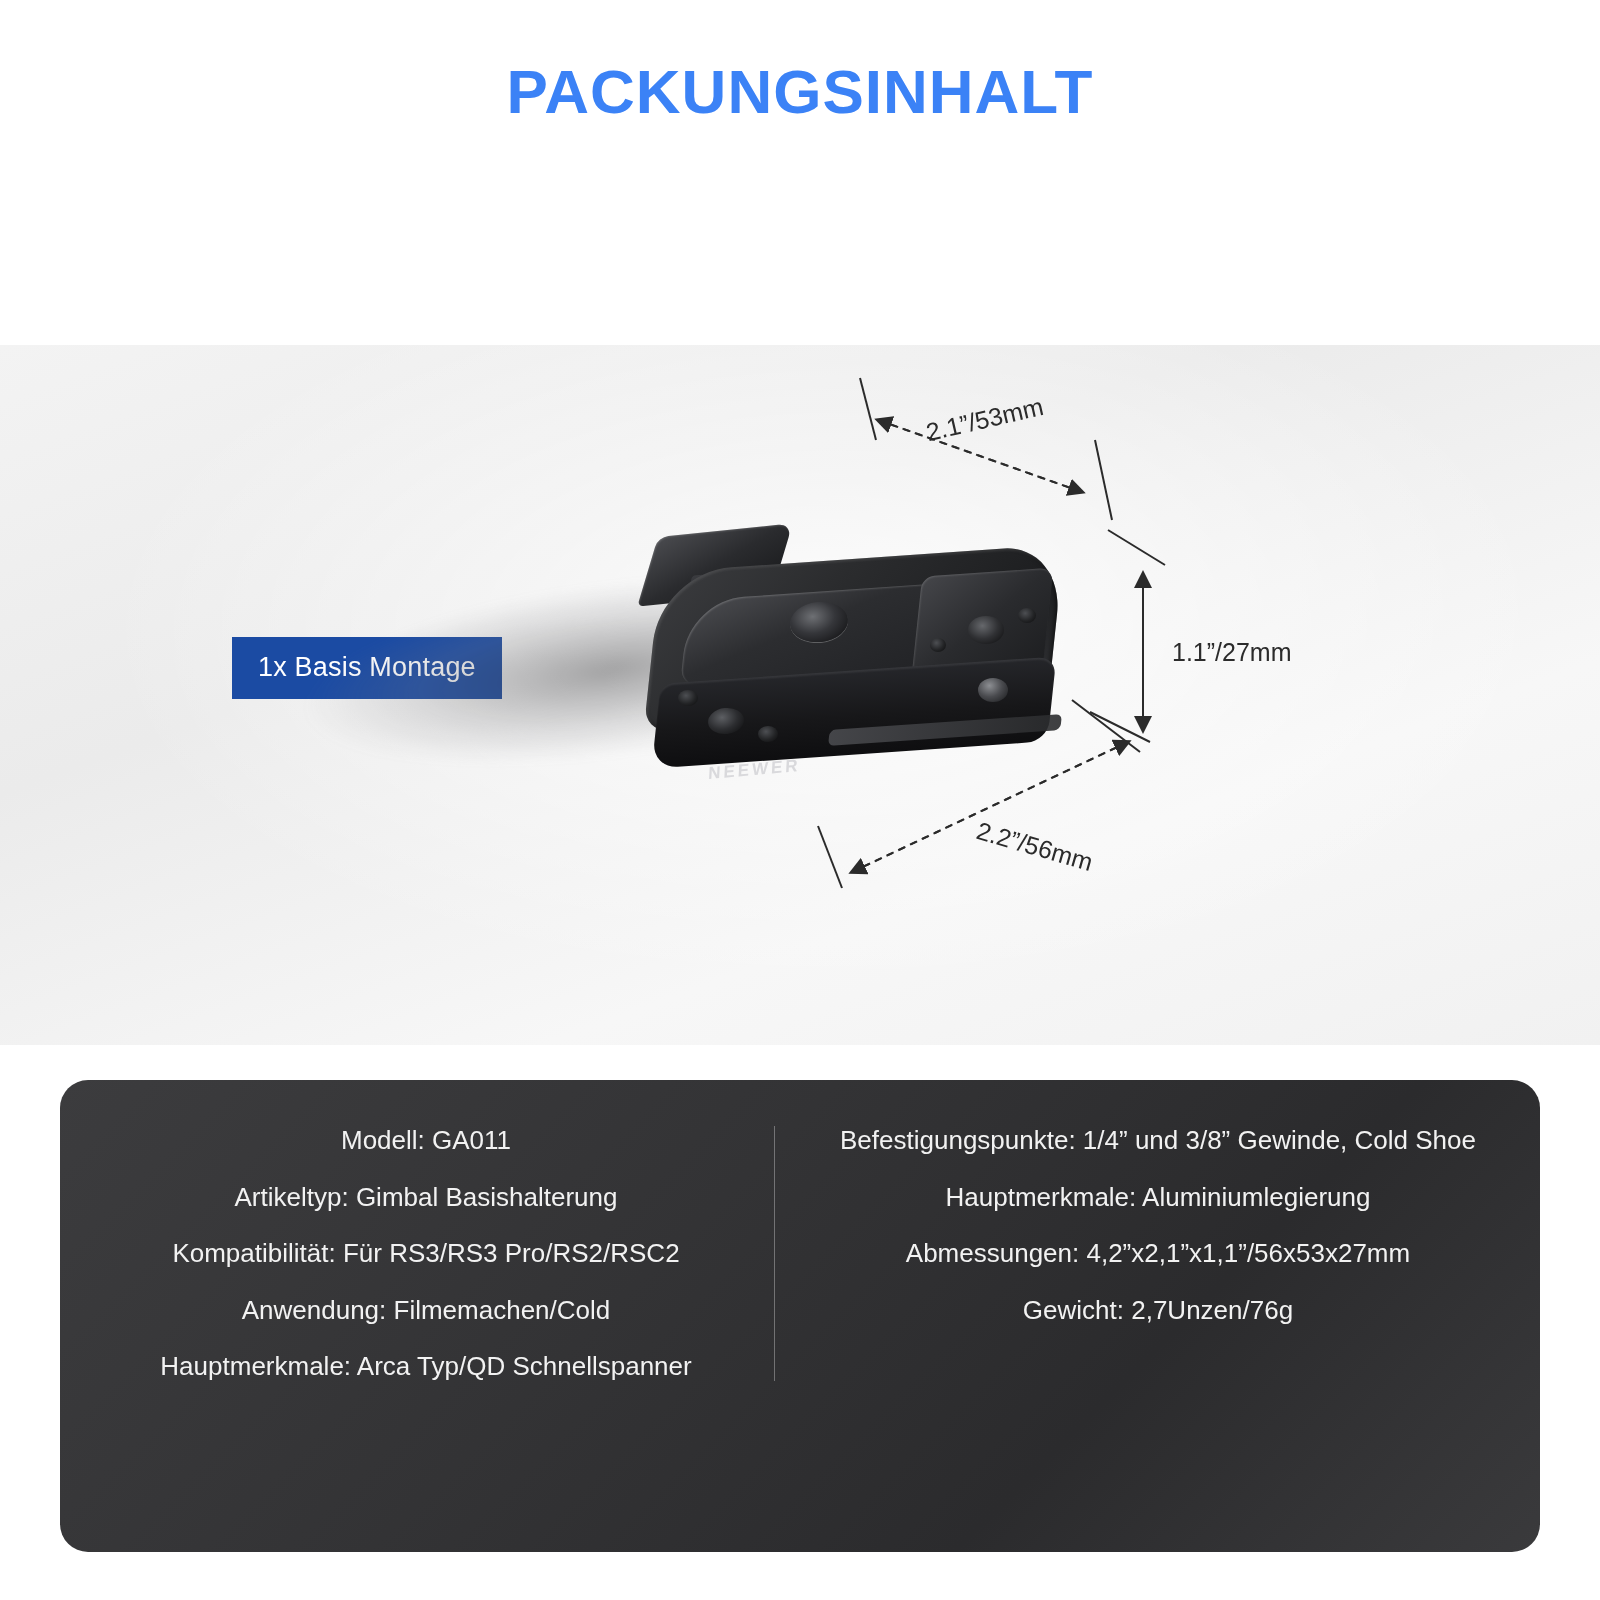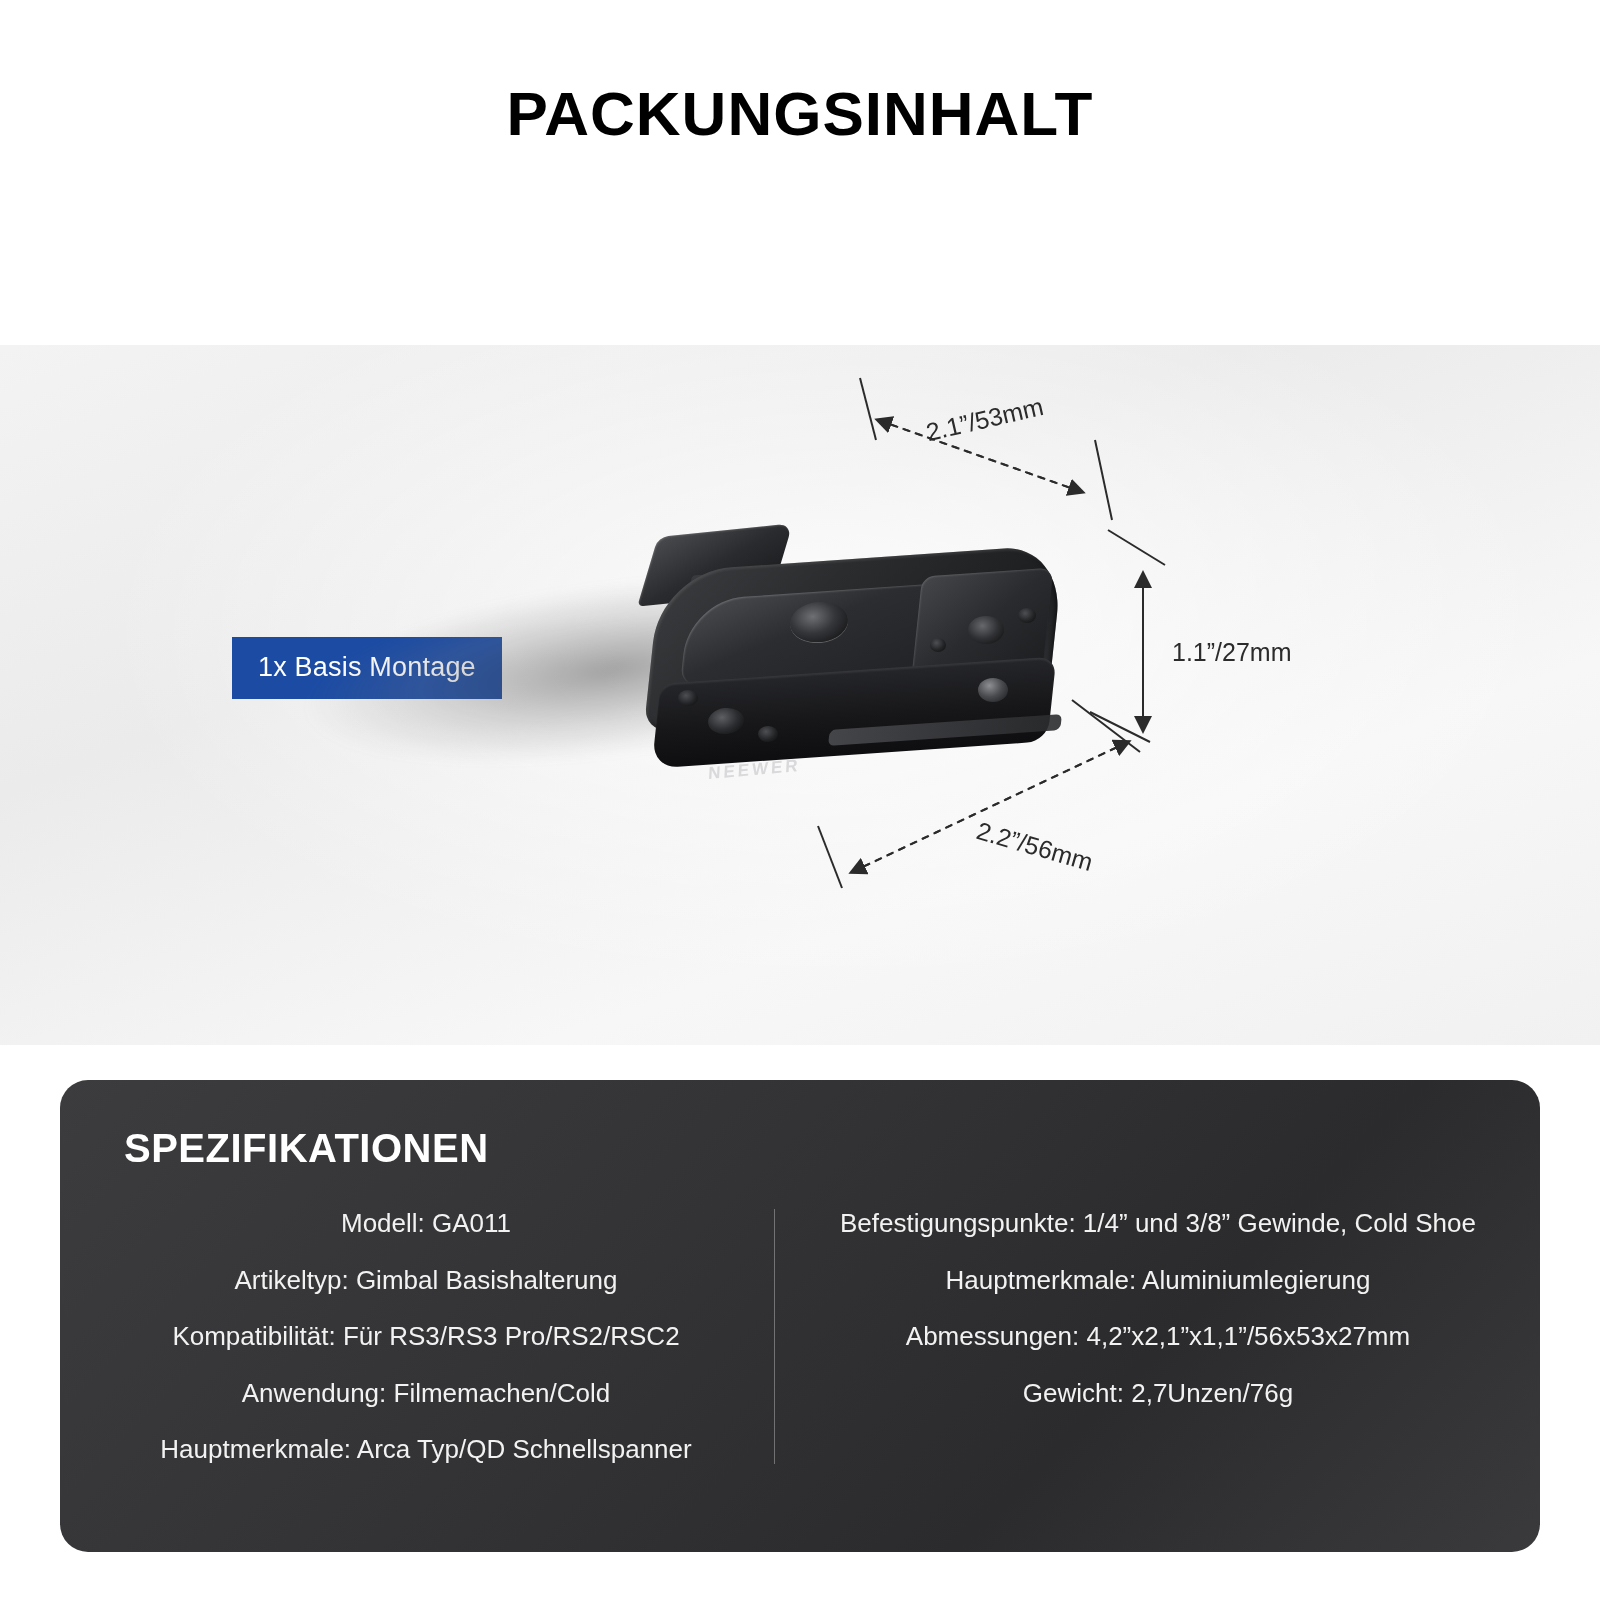--- a/index.html
+++ b/index.html
@@ -21,25 +21,25 @@
     top: 0;
     left: 0;
     width: 1600px;
     height: 345px;
     background: #ffffff;
     display: flex;
     align-items: flex-start;
     justify-content: center;
   }
   .page-title {
-    margin-top: 78px;
+    margin-top: 56px;
     font-size: 62px;
     font-weight: bold;
     letter-spacing: 1px;
-    color: #000000;
+    color: #3b82f6;
     font-family: "Liberation Sans", sans-serif;
   }
 
   
   .hero {
     position: absolute;
     top: 345px;
     left: 0;
     width: 1600px;
     height: 700px;
@@ -373,21 +373,20 @@
 
   <line x1="1128" y1="742" x2="852" y2="872" stroke="#2b2b2b" stroke-width="2" stroke-dasharray="7,6" marker-end="url(#ah)"></line>
   <line x1="852" y1="872" x2="1128" y2="742" stroke="#2b2b2b" stroke-width="2" stroke-dasharray="7,6" marker-end="url(#ah)"></line>
 </svg>
 
 <div class="dim-text dim-w">2.1”/53mm</div>
 <div class="dim-text dim-h">1.1”/27mm</div>
 <div class="dim-text dim-d">2.2”/56mm</div>
 
 <div class="spec-panel">
-  <div class="spec-title">SPEZIFIKATIONEN</div>
   <div class="spec-cols">
     <div class="spec-col left">
       <div class="spec-item">Modell: GA011</div>
       <div class="spec-item">Artikeltyp: Gimbal Basishalterung</div>
       <div class="spec-item">Kompatibilität: Für RS3/RS3 Pro/RS2/RSC2</div>
       <div class="spec-item">Anwendung: Filmemachen/Cold</div>
       <div class="spec-item">Hauptmerkmale: Arca Typ/QD Schnellspanner</div>
     </div>
     <div class="spec-col right">
       <div class="spec-item">Befestigungspunkte: 1/4” und 3/8” Gewinde, Cold Shoe</div>

